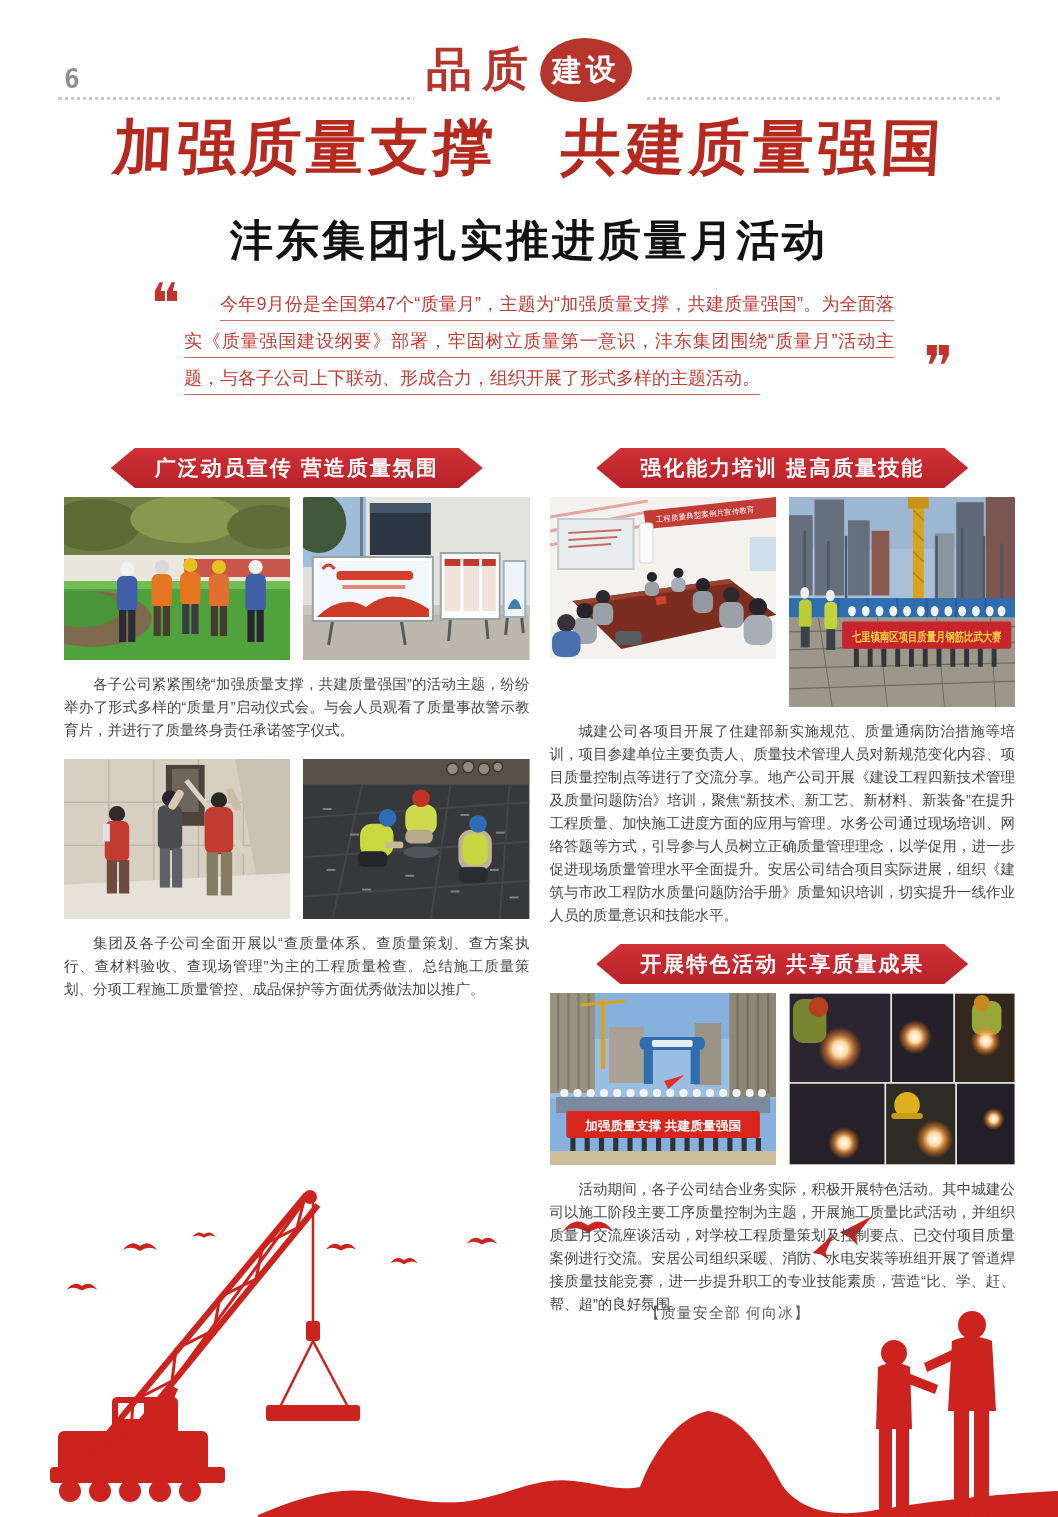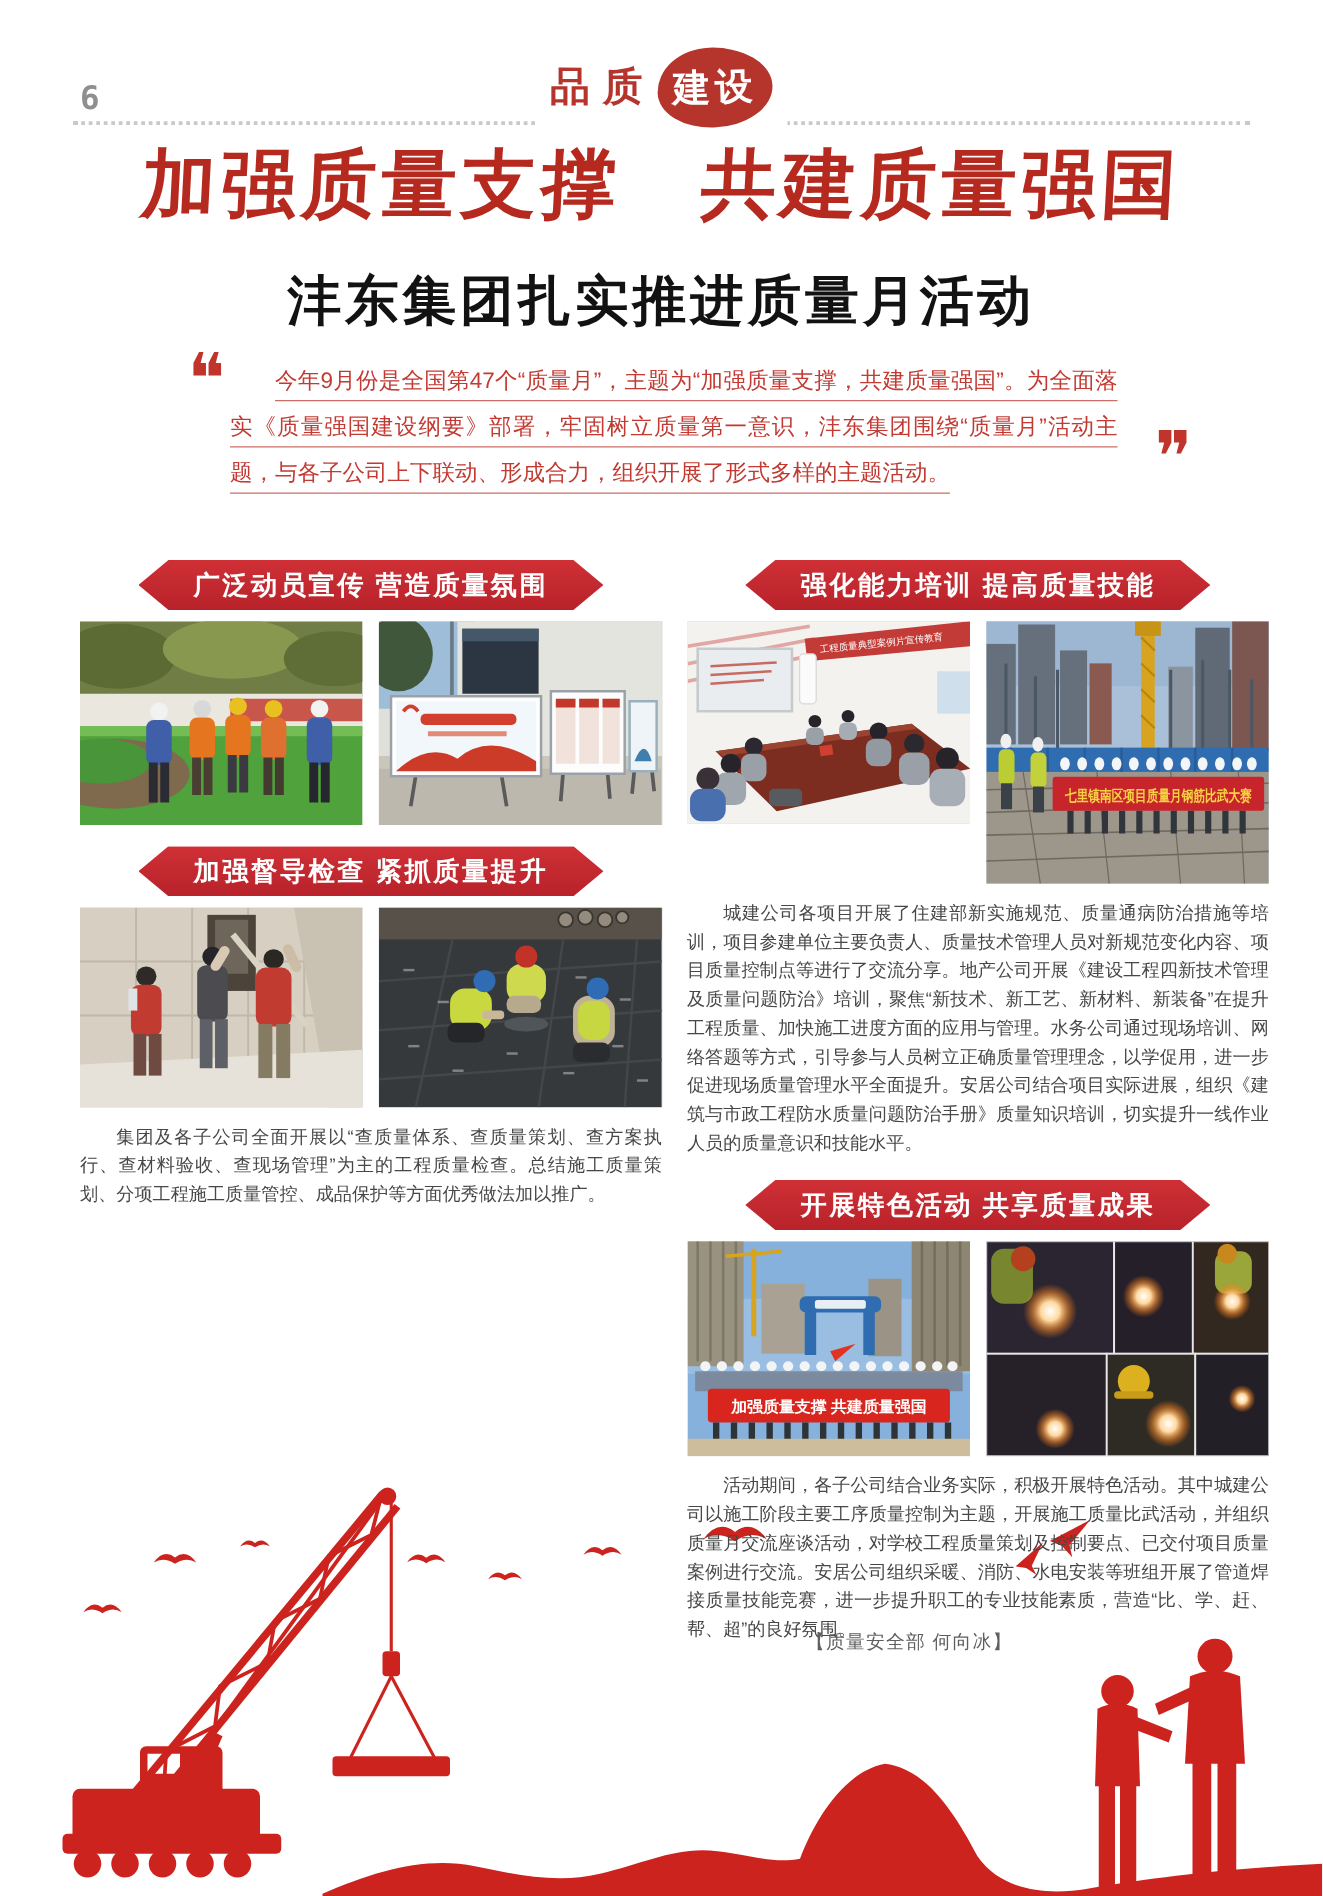--- a/index.html
+++ b/index.html
@@ -3,21 +3,21 @@
 <meta charset="utf-8">
 <style>
   html,body{margin:0;padding:0;background:#fff;}
   .page{position:relative;width:1058px;height:1517px;background:#fff;overflow:hidden;
         font-family:"Liberation Sans",sans-serif;}
   .pageno{position:absolute;left:64px;top:64px;font-size:26px;font-weight:bold;color:#8f8f8f;
           font-family:"DejaVu Sans Mono",monospace;}
   .dotline{position:absolute;left:58px;top:97px;width:942px;border-top:3px dotted #c9c9c9;}
   .badge{position:absolute;left:50%;top:38px;transform:translateX(-50%);display:flex;align-items:center;
          background:#fff;padding:0 12px;z-index:3;}
-  .badge-pre{color:#b5342c;font-size:32px;font-weight:bold;font-family:"Liberation Serif",serif;
+  .badge-pre{color:#b5342c;font-size:46px;font-weight:bold;font-family:"Liberation Serif",serif;
              letter-spacing:10px;margin-right:2px;}
   .badge-seal{display:flex;align-items:center;justify-content:center;background:#b5342c;color:#fff;
               font-size:30px;font-weight:bold;width:92px;height:64px;font-family:"Liberation Serif",serif;
               letter-spacing:4px;border-radius:46% 54% 52% 48% / 55% 50% 50% 45%;transform:rotate(-2deg);}
   .main-title{position:absolute;top:108px;left:0;width:100%;text-align:center;margin:0;color:#b5291f;
               font-size:60px;font-weight:bold;font-family:"Liberation Serif",serif;letter-spacing:4px;
               transform:skewX(-3deg);}
   .subtitle{position:absolute;top:212px;left:0;width:100%;text-align:center;margin:0;color:#121212;
             font-size:43px;font-weight:bold;letter-spacing:3px;}
   .lede{position:absolute;top:286px;left:150px;width:778px;z-index:2;}
@@ -141,25 +141,25 @@
                 <rect x="182" y="62" width="14" height="52" fill="#f1e2dc"></rect>
               <rect x="144" y="62" width="16" height="7" fill="#c0392b"></rect>
                 <rect x="163" y="62" width="16" height="7" fill="#c0392b"></rect>
                 <rect x="182" y="62" width="14" height="7" fill="#c0392b"></rect>
               <rect x="204" y="64" width="22" height="56" fill="#eef4f8" stroke="#9ab0be" stroke-width="2"></rect>
               <path d="M208,112 q8,-20 14,0 Z" fill="#3e7fae"></path>
             </svg>
           </div>
         </div>
         <div class="sec-text">
+          <p>各子公司紧紧围绕“加强质量支撑，共建质量强国”的活动主题，纷纷举办了形式多样的“质量月”启动仪式会。与会人员观看了质量事故警示教育片，并进行了质量终身责任承诺签字仪式。</p>
         </div>
       </div>
 
       <div class="sec">
-        <div class="sec-banner">加强督导检查 紧抓质量提升</div>
         <div class="photo-row">
           <div class="photo" style="height:160px">
             <svg viewBox="0 0 222 163" preserveAspectRatio="none">
               <rect width="222" height="163" fill="#d6cfc2"></rect>
               <g stroke="#c0b8a9" stroke-width="1.5">
                 <line x1="44" y1="0" x2="44" y2="130"></line>
                   <line x1="88" y1="0" x2="88" y2="130"></line>
                 <line x1="132" y1="0" x2="132" y2="130"></line>
                   <line x1="176" y1="0" x2="176" y2="130"></line>
                 <line x1="0" y1="44" x2="222" y2="44"></line>

